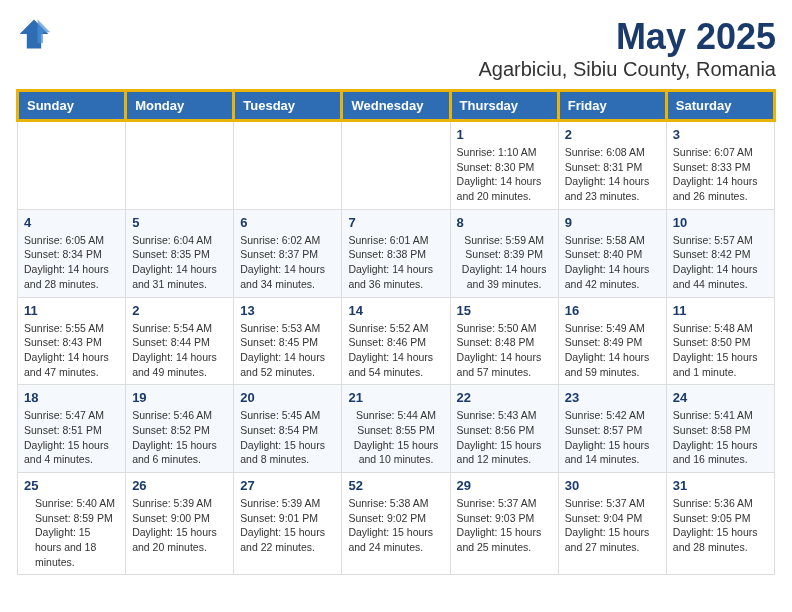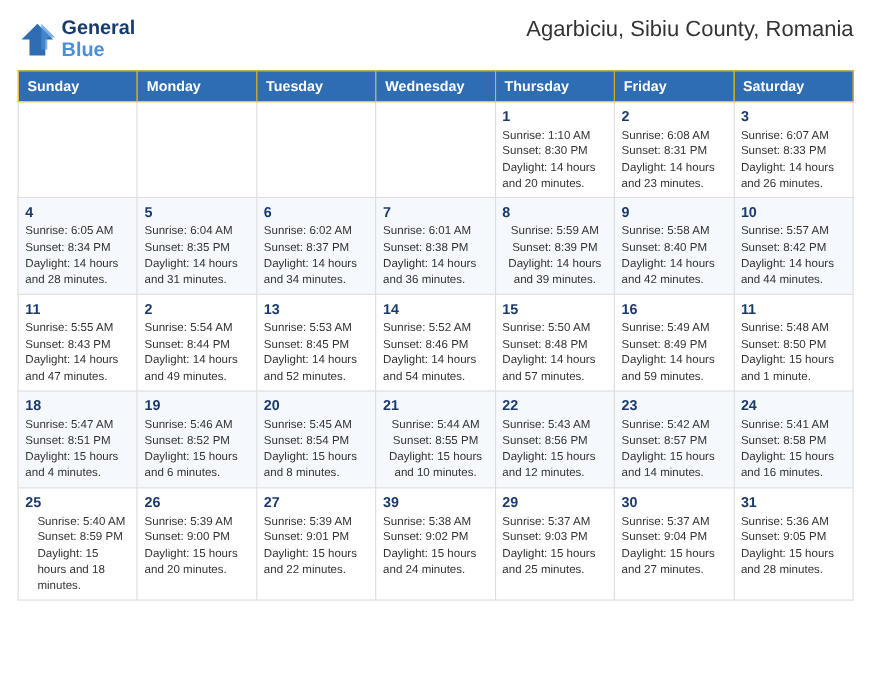--- a/index.html
+++ b/index.html
@@ -51,21 +51,21 @@
       border-collapse: collapse;
       border: 1px solid #ccc;
     }
     .calendar th {
       background: #2e6db4;
       color: #fff;
       font-size: 13px;
       font-weight: bold;
       padding: 6px 8px;
       text-align: left;
-      border: 1px solid #eab308;
+      border: 3px solid #eab308;
     }
     .calendar td {
       vertical-align: top;
       padding: 5px 6px;
       border: 1px solid #ddd;
       font-size: 11px;
       color: #333;
       background: #fff;
       width: calc(100% / 7);
       min-height: 80px;
@@ -89,26 +89,23 @@
   </style>
 </head>
 <body>
 
 <div class="header">
   <div class="logo">
     <svg class="logo-icon" viewBox="0 0 40 40">
       <polygon points="20,4 36,20 28,20 28,36 12,36 12,20 4,20" fill="#2e6db4"></polygon>
       <polygon points="24,4 38,18 30,18 30,30 24,30" fill="#4a90d9" opacity="0.7"></polygon>
     </svg>
-    <div class="logo-text">
-      <div>General</div>
-      <div><span>Blue</span></div>
-    </div>
   </div>
   <div class="title-block">
+    <div class="month-title">May 2025</div>
     <div class="location">Agarbiciu, Sibiu County, Romania</div>
   </div>
 </div>
 
 <table class="calendar">
   <thead>
     <tr>
     <th>Sunday</th>
         <th>Monday</th>
         <th>Tuesday</th>
@@ -288,21 +285,21 @@
 Sunset: 9:00 PM
 Daylight: 15 hours and 20 minutes.</div>
         </td>
         <td>
           <span class="day-number">27</span>
           <div class="day-info" style="white-space: pre-line;">Sunrise: 5:39 AM
 Sunset: 9:01 PM
 Daylight: 15 hours and 22 minutes.</div>
         </td>
         <td>
-          <span class="day-number">39</span>
+          <span class="day-number">52</span>
           <div class="day-info" style="white-space: pre-line;">Sunrise: 5:38 AM
 Sunset: 9:02 PM
 Daylight: 15 hours and 24 minutes.</div>
         </td>
         <td>
           <span class="day-number">29</span>
           <div class="day-info" style="white-space: pre-line;">Sunrise: 5:37 AM
 Sunset: 9:03 PM
 Daylight: 15 hours and 25 minutes.</div>
         </td>

